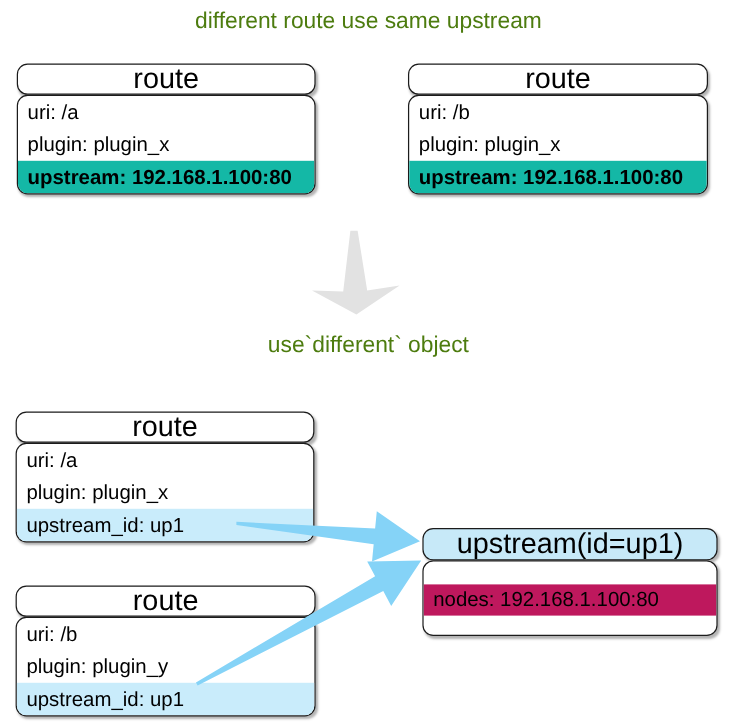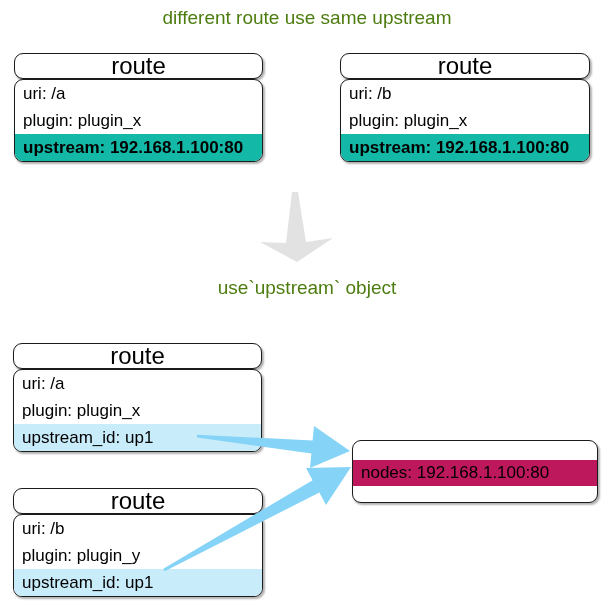--- a/index.html
+++ b/index.html
@@ -58,21 +58,21 @@
       <div class="row">uri: /b</div>
       <div class="row">plugin: plugin_x</div>
       <div class="row hl-pink">upstream: 192.168.1.100:80</div>
     </div>
   </div>
 
   <svg class="gray-arrow" width="80" height="72" viewBox="0 0 80 72">
     <path d="M35,0 L41,0 L49,50 L76,46 L40,70 L3,50 L29,51 Z" fill="#e2e2e2"></path>
   </svg>
 
-  <div class="title mid">use`upstream` object</div>
+  <div class="title mid">use`different` object</div>
 
   <div class="box" style="left:13px;top:343px;width:249px;">
     <div class="box-header">route</div>
     <div class="box-body">
       <div class="row">uri: /a</div>
       <div class="row">plugin: plugin_x</div>
       <div class="row hl-blue">upstream_id: up1</div>
     </div>
   </div>
 
@@ -86,19 +86,20 @@
   </div>
 
   <svg class="arrow-layer" width="614" height="604" viewBox="0 0 614 604">
 
     <polygon points="197,434.8 312.6,440.5 314,426 350,451 310,468 311.4,453.5 197,437.6" fill="#85d3f7"></polygon>
 
     <polygon points="163.3,568.7 312.6,480.2 306,468 351,467 326,505 319.4,492.4 164.7,571.3" fill="#85d3f7"></polygon>
   </svg>
 
   <div class="box up-box" style="left:352px;top:440px;width:246px;">
+    <div class="box-header">upstream(id=up1)</div>
     <div class="box-body">
       <div class="spacer"></div>
       <div class="row nodes">nodes: 192.168.1.100:80</div>
     </div>
   </div>
 
 </div>
 
 </body></html>

